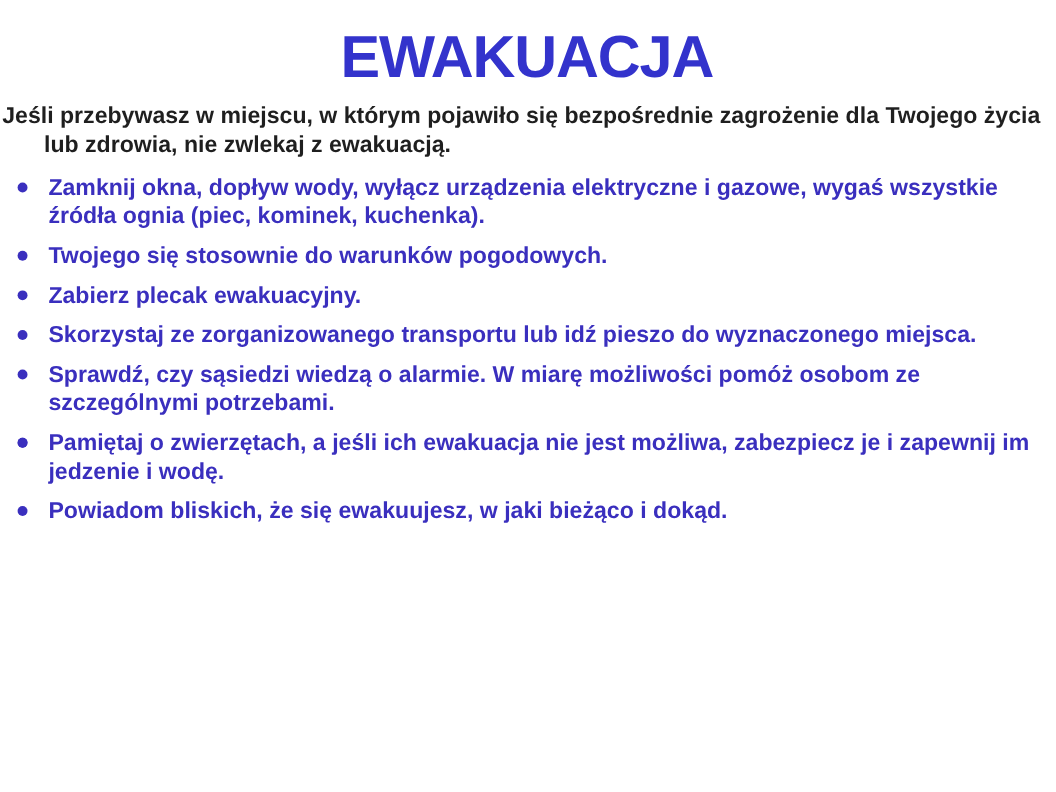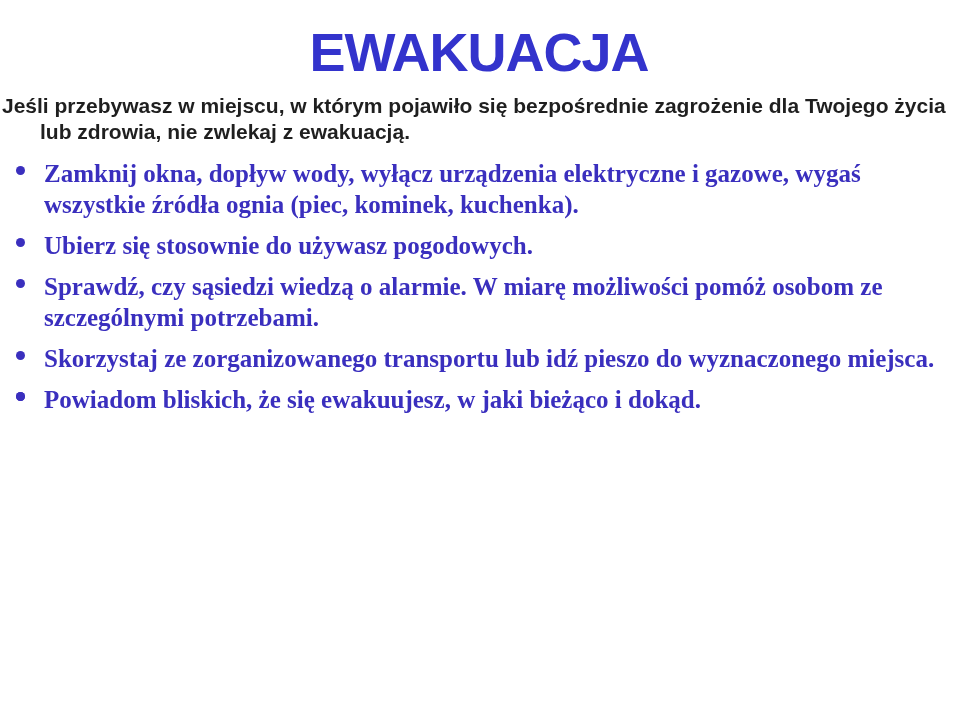--- a/index.html
+++ b/index.html
@@ -39,24 +39,23 @@
     text-indent: -38px;
   }
   .bullet-list {
     margin-top: 13px;
   }
   .bullet-item {
     position: relative;
     padding-left: 42px;
     margin-bottom: 10px;
     color: var(--bullet-color, #3a2fbe);
-    font-size: 25px;
+    font-size: 21px;
     font-weight: bold;
     line-height: 1.24;
-    font-family: Liberation Serif, serif;
   }
   .bullet-dot {
     position: absolute;
     left: 14px;
     top: 8px;
     width: 9px;
     height: 9px;
     border-radius: 50%;
     background: var(--bullet-color, #3a2fbe);
   }
@@ -73,39 +72,47 @@
 
   <div class="bullet-list">
 
     <div class="bullet-item">
       <span class="bullet-dot"></span>
       <span>Zamknij okna, dopływ wody, wyłącz urządzenia elektryczne i gazowe, wygaś wszystkie źródła ognia (piec, kominek, kuchenka).</span>
     </div>
 
     <div class="bullet-item">
       <span class="bullet-dot"></span>
-      <span>Ubierz się stosownie do używasz pogodowych.</span>
+      <span>Twojego się stosownie do warunków pogodowych.</span>
     </div>
-
 
 
     <div class="bullet-item">
       <span class="bullet-dot"></span>
-      <span>Sprawdź, czy sąsiedzi wiedzą o alarmie. W miarę możliwości pomóż osobom ze szczególnymi potrzebami.</span>
+      <span>Zabierz plecak ewakuacyjny.</span>
     </div>
 
     <div class="bullet-item">
       <span class="bullet-dot"></span>
       <span>Skorzystaj ze zorganizowanego transportu lub idź pieszo do wyznaczonego miejsca.</span>
     </div>
 
     <div class="bullet-item">
       <span class="bullet-dot"></span>
+      <span>Sprawdź, czy sąsiedzi wiedzą o alarmie. W miarę możliwości pomóż osobom ze szczególnymi potrzebami.</span>
     </div>
 
+    <div class="bullet-item">
+      <span class="bullet-dot"></span>
+    </div>
+
+    <div class="bullet-item">
+      <span class="bullet-dot"></span>
+      <span>Pamiętaj o zwierzętach, a jeśli ich ewakuacja nie jest możliwa, zabezpiecz je i zapewnij im jedzenie i wodę.</span>
+    </div>
 
     <div class="bullet-item">
       <span class="bullet-dot"></span>
       <span>Powiadom bliskich, że się ewakuujesz, w jaki bieżąco i dokąd.</span>
     </div>
 
   </div>
 </div>
 
 </body></html>

